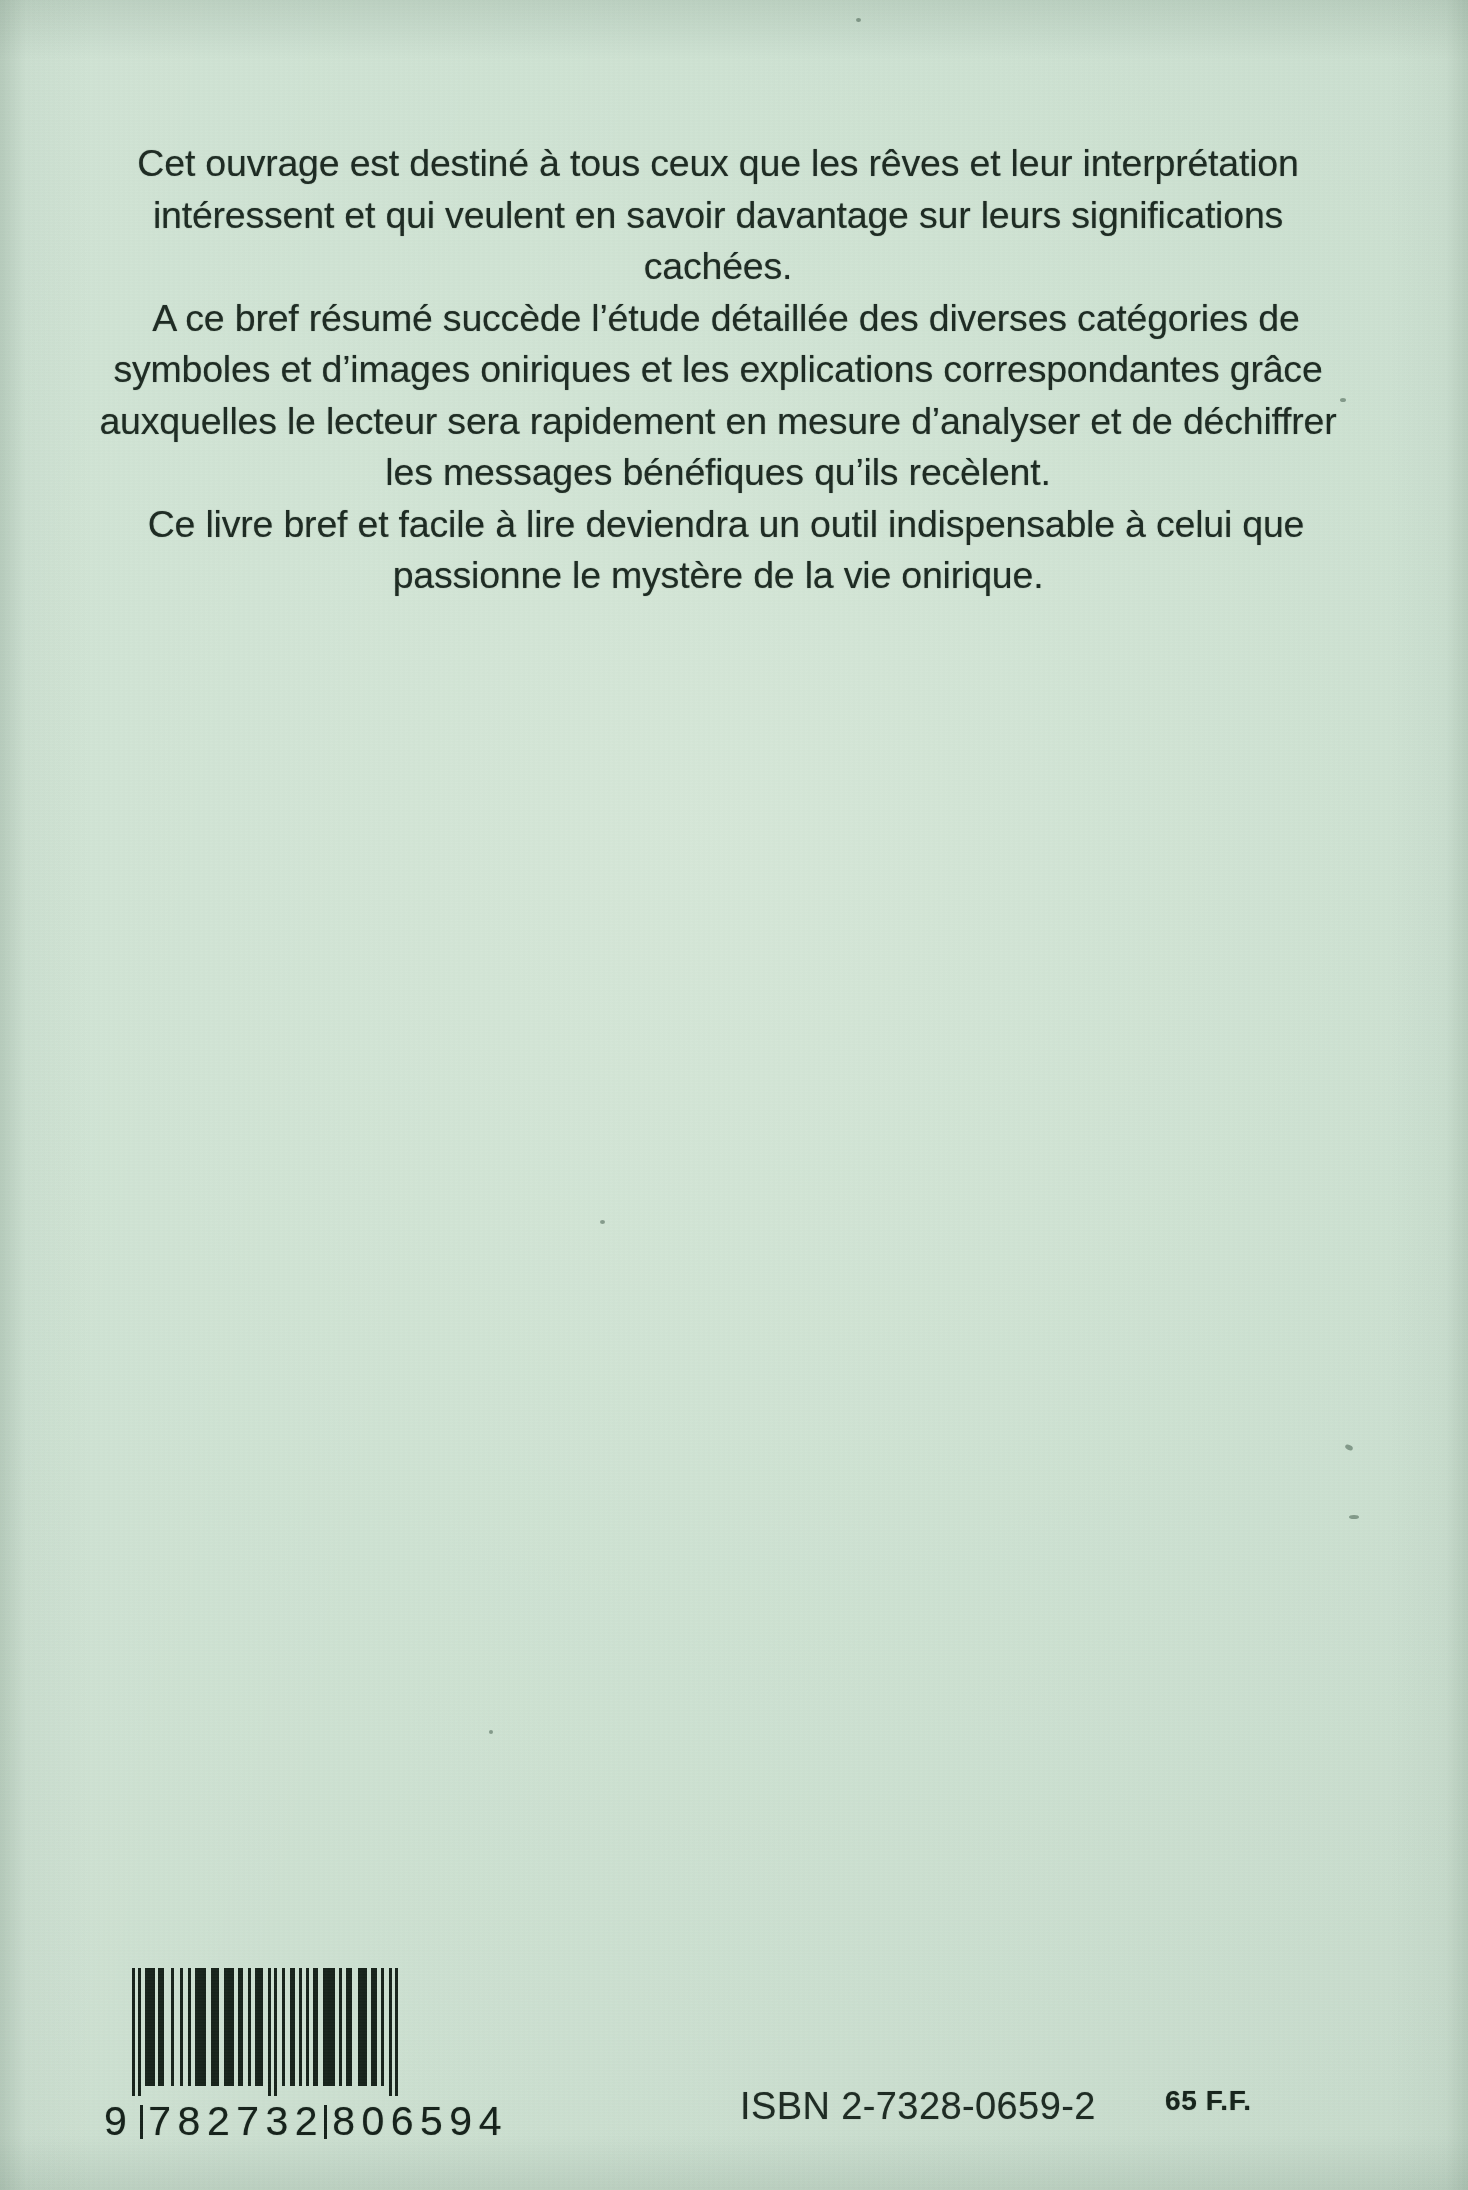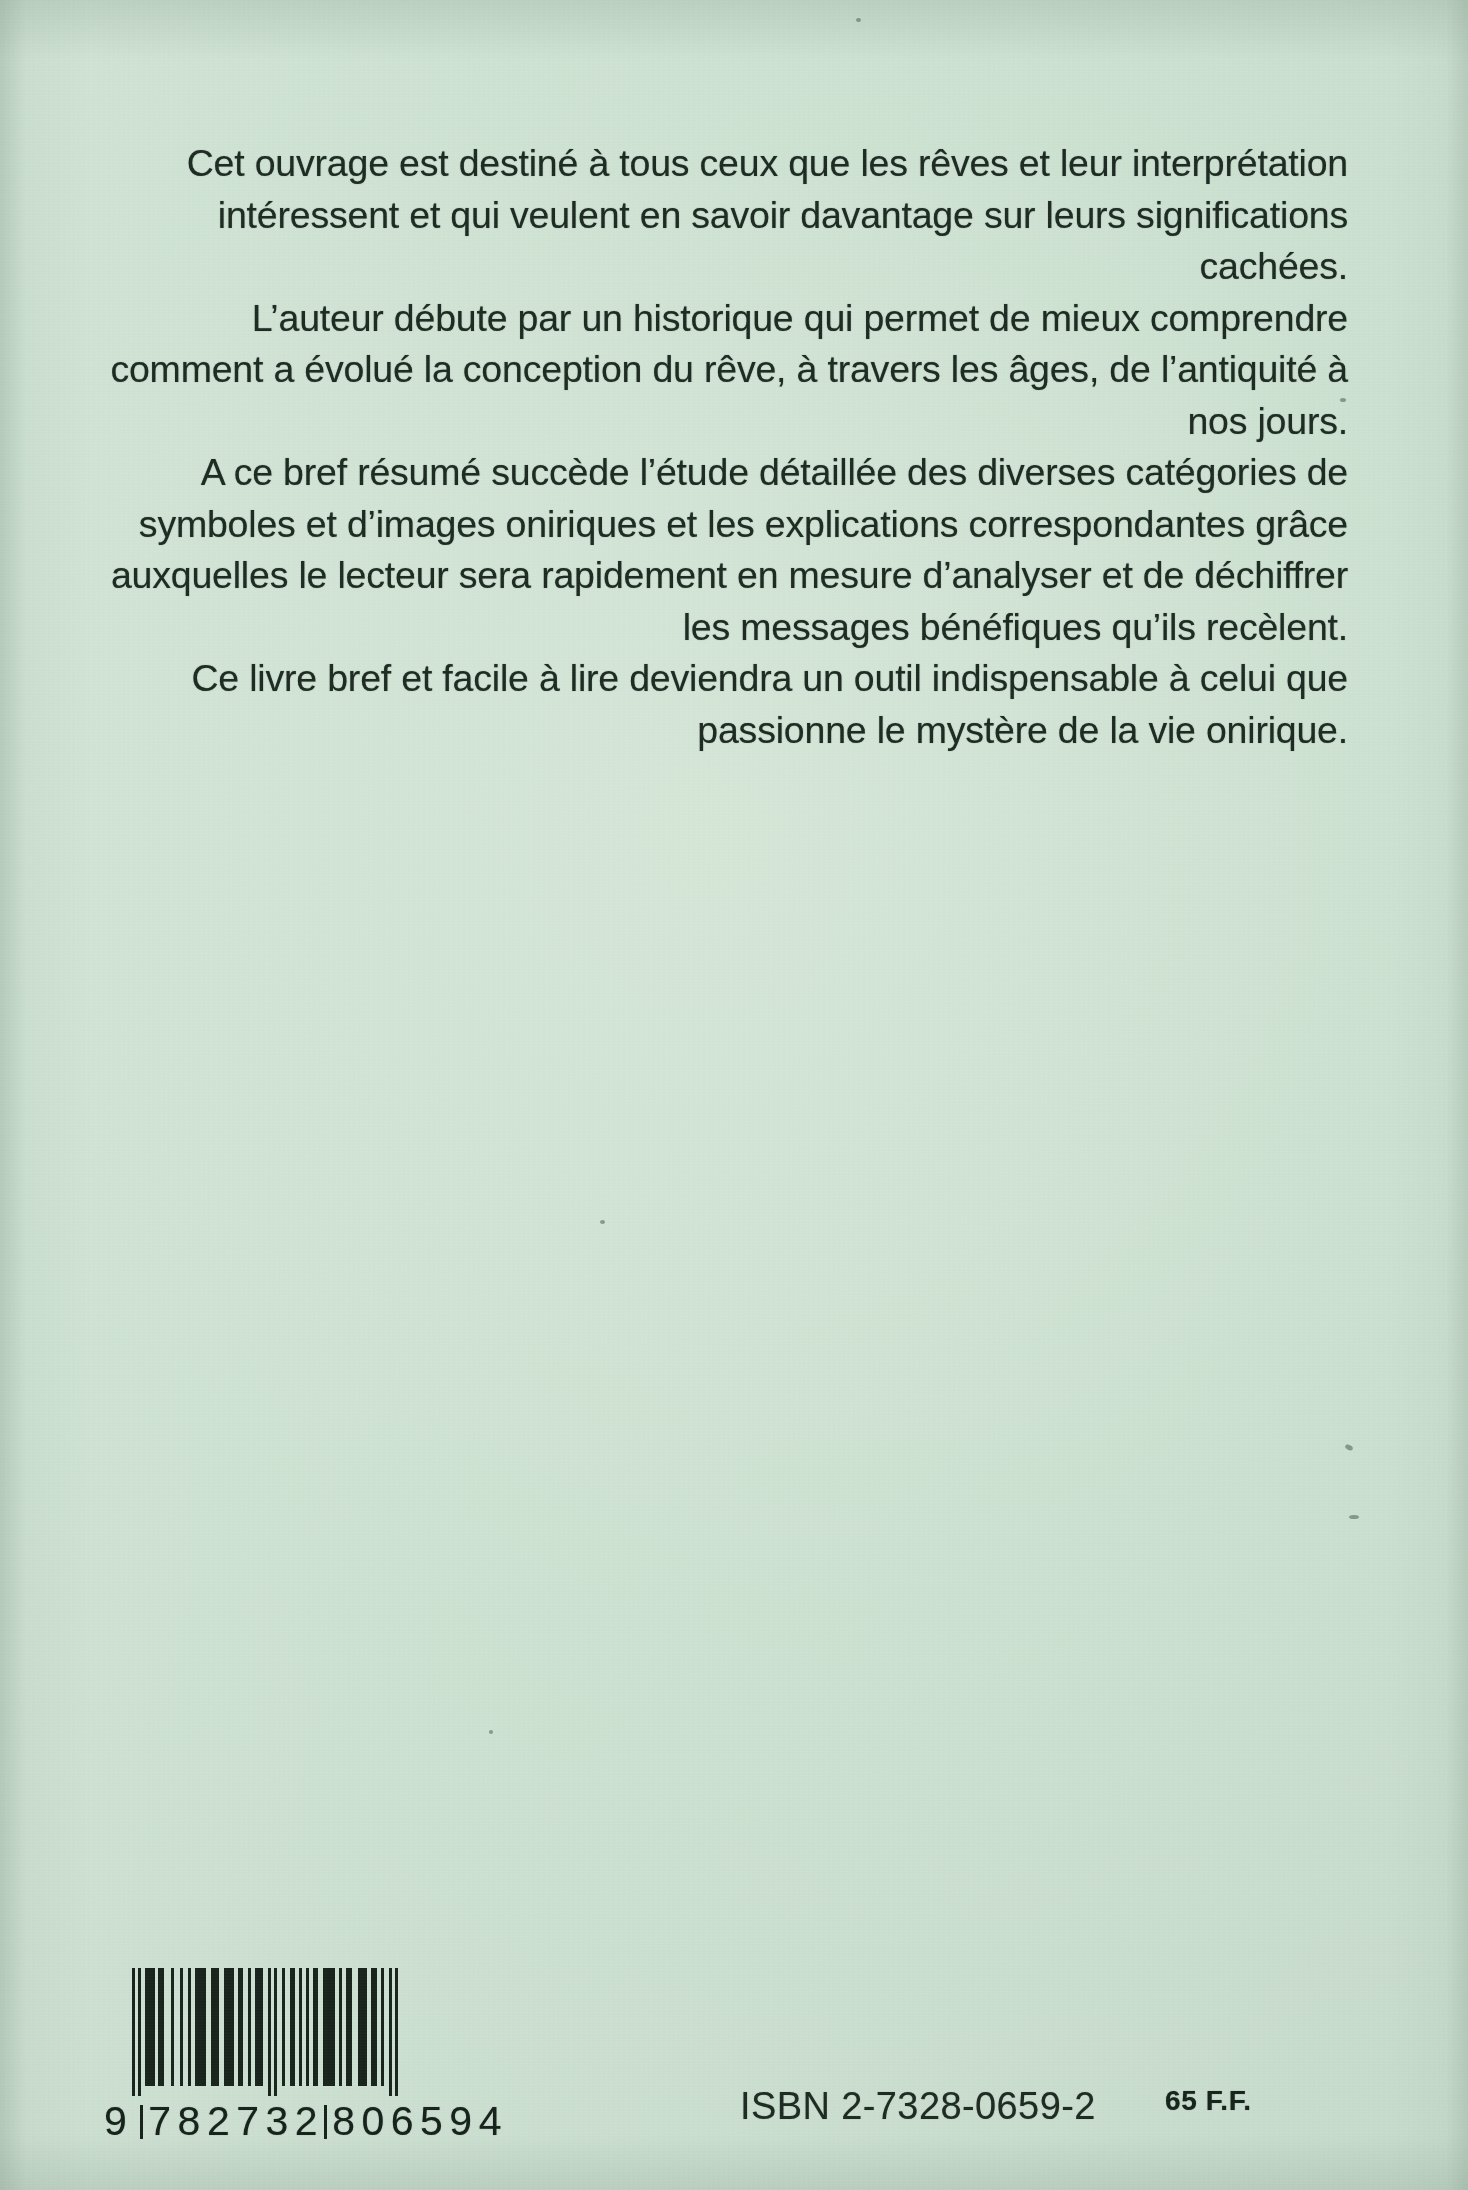--- a/index.html
+++ b/index.html
@@ -44,21 +44,21 @@
 
   .blurb {
     position: absolute;
     left: 88px;
     top: 138px;
     width: 1260px;
     color: #1d2a22;
     font-size: 37.5px;
     line-height: 51.5px;
     letter-spacing: -0.2px;
-    text-align: right;
+    text-align: center;
     text-shadow: 0 0 1.1px rgba(40,60,48,0.55);
   }
   .blurb p {
     margin: 0;
     text-indent: 16px;
   }
   .blurb p.first { text-indent: 0; }
 
   .barcode-wrap {
     position: absolute;
@@ -122,21 +122,20 @@
 </style>
 </head>
 <body>
 
 <div class="page">
 
   <div class="edge-shade"></div>
 
   <div class="blurb">
     <p class="first">Cet ouvrage est destiné à tous ceux que les rêves et leur interprétation intéressent et qui veulent en savoir davantage sur leurs significations cachées.</p>
-    <p>L’auteur débute par un historique qui permet de mieux comprendre comment a évolué la conception du rêve, à travers les âges, de l’antiquité à nos jours.</p>
     <p>A ce bref résumé succède l’étude détaillée des diverses catégories de symboles et d’images oniriques et les explications correspondantes grâce auxquelles le lecteur sera rapidement en mesure d’analyser et de déchiffrer les messages bénéfiques qu’ils recèlent.</p>
     <p>Ce livre bref et facile à lire deviendra un outil indispensable à celui que passionne le mystère de la vie onirique.</p>
   </div>
 
   <div class="speck" style="left:856px;top:18px;width:5px;height:4px;"></div>
   <div class="speck" style="left:1340px;top:398px;width:6px;height:4px;"></div>
   <div class="speck" style="left:600px;top:1220px;width:5px;height:4px;"></div>
   <div class="speck" style="left:1345px;top:1445px;width:8px;height:5px;transform:rotate(24deg);"></div>
   <div class="speck" style="left:1349px;top:1515px;width:10px;height:4px;"></div>
   <div class="speck" style="left:489px;top:1730px;width:4px;height:4px;"></div>

